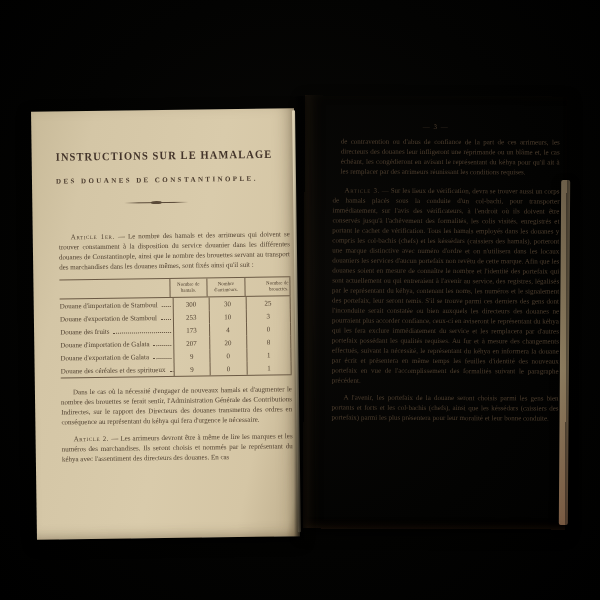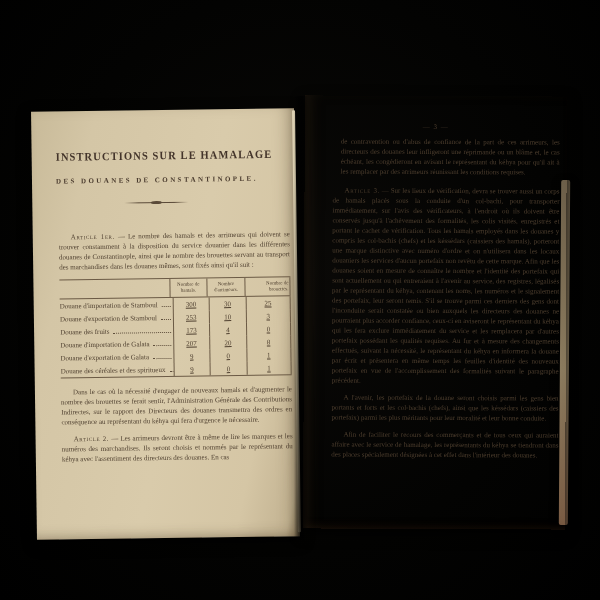--- a/index.html
+++ b/index.html
@@ -78,21 +78,21 @@
     font-size:5px;line-height:6px;text-align:center;
     padding:3px 1px;display:flex;align-items:center;justify-content:center;
   }
   .th.last,.td.last{width:44px;border-right:1px solid #6b5a45;text-align:right;}
   .trow{display:flex;height:13px;align-items:center;}
   .t-label{width:114px;display:flex;align-items:baseline;overflow:hidden;}
   .t-label .txt{white-space:nowrap;}
   .leader{flex:1;min-width:8px;border-bottom:1px dotted #5f4f3c;margin:0 2px 2px 4px;height:6px;}
   .td{
     width:36px;border-left:1px solid #6b5a45;text-align:center;
-    align-self:stretch;display:flex;align-items:center;justify-content:center;text-decoration:underline;
+    align-self:stretch;display:flex;align-items:center;justify-content:center;
   }
   .mt8{margin-top:9px;}
   .mt6{margin-top:7px;}
 
   
   .page-num{
     position:absolute;top:27px;left:0;width:100%;text-align:center;
     font-size:7px;letter-spacing:1px;color:#4e3f2f;
   }
   .rp-body{position:absolute;top:41px;left:28px;width:227px;}
@@ -179,18 +179,17 @@
     <p class="para mt8">Dans le cas où la nécessité d'engager de nouveaux hamals et d'augmenter le nombre des brouettes se ferait sentir, l'Administration Générale des Contributions Indirectes, sur le rapport des Directeurs des douanes transmettra des ordres en conséquence au représentant du kéhya qui fera d'urgence le nécessaire.</p>
     <p class="para mt6"><span class="lead">Article 2.</span> <span>— Les arrimeurs devront être à même de lire les marques et les numéros des marchandises. Ils seront choisis et nommés par le représentant du kéhya avec l'assentiment des directeurs des douanes. En cas</span></p>
   </div>
 </div>
 
 <div class="page page-right">
   <div class="page-num">— 3 —</div>
   <div class="rp-body">
     <p class="para no-indent">de contravention ou d'abus de confiance de la part de ces arrimeurs, les directeurs des douanes leur infligeront une réprimande ou un blâme et, le cas échéant, les congédieront en avisant le représentant du kéhya pour qu'il ait à les remplacer par des arrimeurs réunissant les conditions requises.</p>
     <p class="para mt8"><span class="lead">Article 3.</span> <span>— Sur les lieux de vérification, devra se trouver aussi un corps de hamals placés sous la conduite d'un col-bachi, pour transporter immédiatement, sur l'avis des vérificateurs, à l'endroit où ils doivent être conservés jusqu'à l'achèvement des formalités, les colis visités, enregistrés et portant le cachet de vérification. Tous les hamals employés dans les douanes y compris les col-bachis (chefs) et les késsédars (caissiers des hamals), porteront une marque distinctive avec numéro d'ordre et on n'utilisera dans les locaux douaniers les services d'aucun portefaix non revêtu de cette marque. Afin que les douanes soient en mesure de connaître le nombre et l'identité des portefaix qui sont actuellement ou qui entreraient à l'avenir au service, des registres, légalisés par le représentant du kéhya, contenant les noms, les numéros et le signalement des portefaix, leur seront remis. S'il se trouve parmi ces derniers des gens dont l'inconduite serait constatée ou bien auxquels les directeurs des douanes ne pourraient plus accorder confiance, ceux-ci en aviseront le représentant du kéhya qui les fera exclure immédiatement du service et les remplacera par d'autres portefaix possédant les qualités requises. Au fur et à mesure des changements effectués, suivant la nécessité, le représentant du kéhya en informera la douane par écrit et présentera en même temps les feuilles d'identité des nouveaux portefaix en vue de l'accomplissement des formalités suivant le paragraphe précédent.</span></p>
-    <p class="para mt6">A l'avenir, les portefaix de la douane seront choisis parmi les gens bien portants et forts et les col-bachis (chefs), ainsi que les késsédars (caissiers des portefaix) parmi les plus méritants pour leur moralité et leur bonne conduite.</p>
-    <p class="para mt6">Afin de faciliter le recours des commerçants et de tous ceux qui auraient affaire avec le service de hamalage, les représentants du kéhya se tiendront dans des places spécialement désignées à cet effet dans l'intérieur des douanes.</p>
+    <p class="para mt6">A l'avenir, les portefaix de la douane seront choisis parmi les gens bien portants et forts et les col-bachis (chefs), ainsi que les késsédars (caissiers des portefaix) parmi les plus présentera pour leur moralité et leur bonne conduite.</p>
   </div>
 </div>
 
 <div class="gutter"></div>
 
 </body></html>

